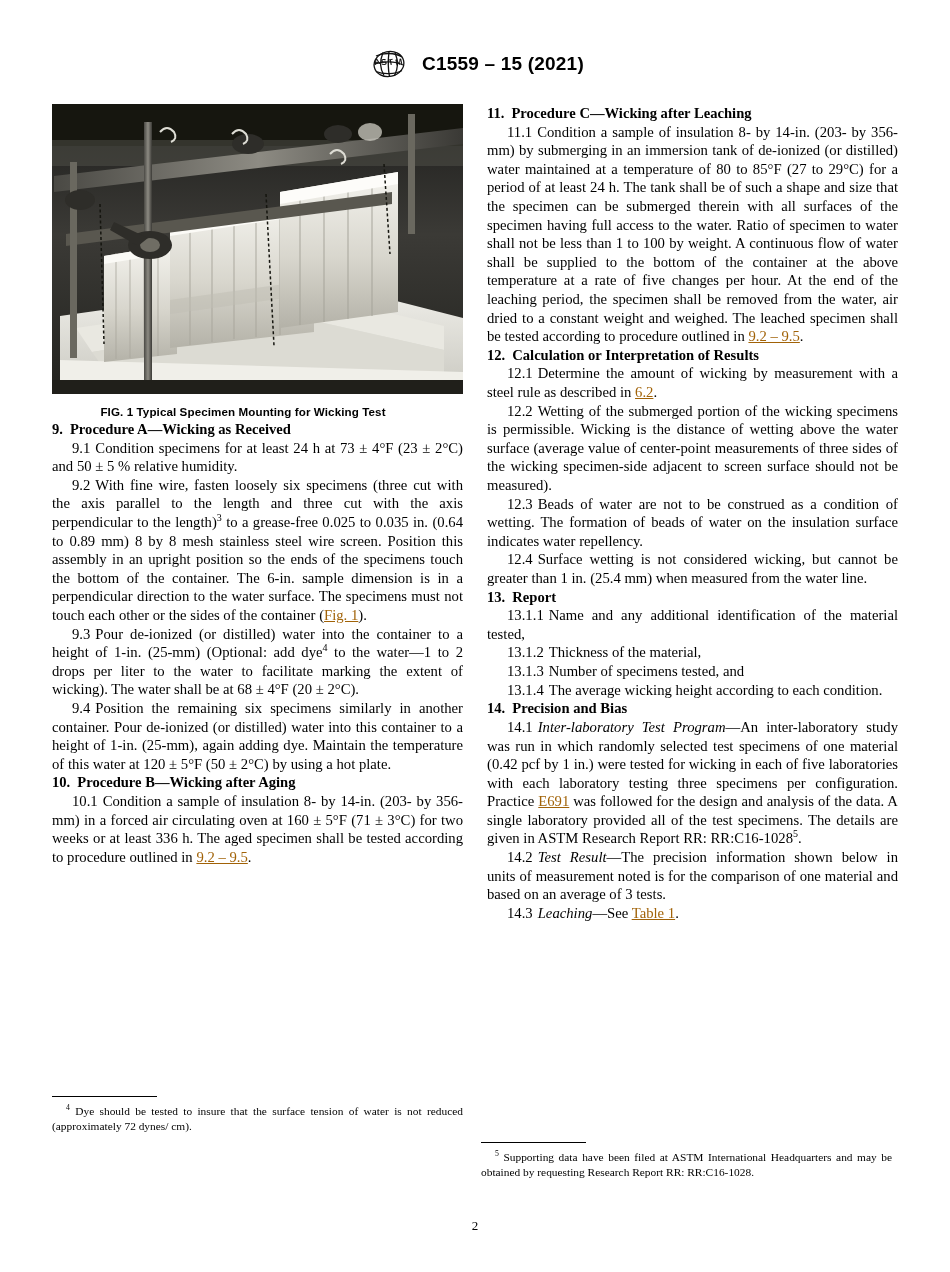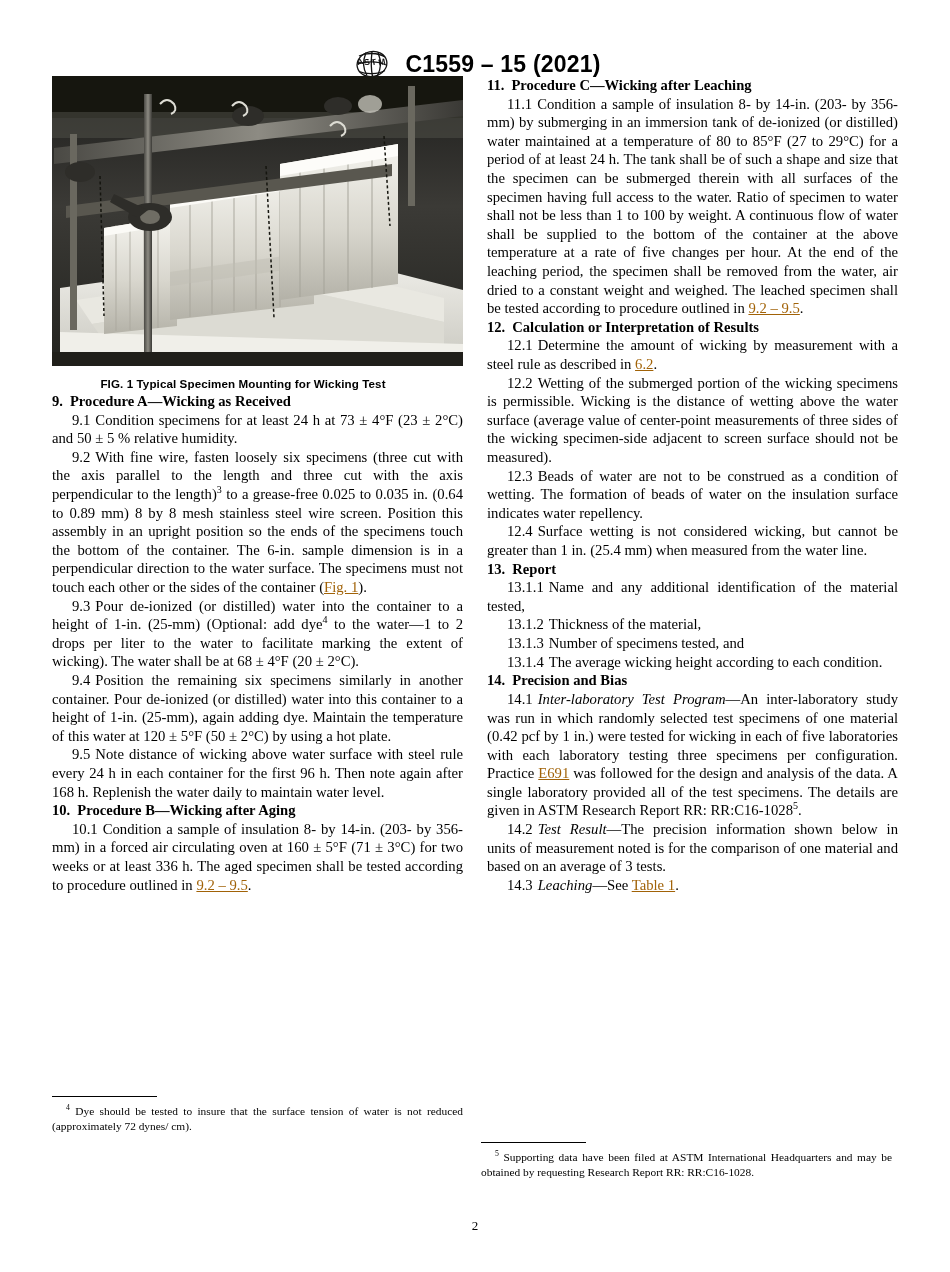--- a/index.html
+++ b/index.html
@@ -34,29 +34,29 @@
   }
   .astm-logo {
     width: 46px;
     height: 30px;
     margin-right: 10px;
     display: block;
   }
   .designation {
     font-family: "Liberation Sans", "DejaVu Sans", sans-serif;
     font-weight: bold;
-    font-size: 23px;
+    font-size: 19px;
     letter-spacing: 0.2px;
     white-space: nowrap;
   }
 
   
   .col {
     position: absolute;
-    top: 76px;
+    top: 104px;
     width: 411px;
   }
   .col-left  { left: 52px; }
   .col-right { left: 487px; }
 
   
   .figure-box {
     width: 382px;
     margin: 0 0 2px 0;
   }
@@ -281,23 +281,20 @@
     </p>
 
     <p class="para gap-para">
       <span class="para-num">9.3</span><span>Pour de-ionized (or distilled) water into the container to a height of 1-in. (25-mm) (Optional: add dye</span><sup class="fn">4</sup><span> to the water—1 to 2 drops per liter to the water to facilitate marking the extent of wicking). The water shall be at 68 ± 4°F (20 ± 2°C).</span>
     </p>
 
     <p class="para gap-para">
       <span class="para-num">9.4</span><span>Position the remaining six specimens similarly in another container. Pour de-ionized (or distilled) water into this container to a height of 1-in. (25-mm), again adding dye. Maintain the temperature of this water at 120 ± 5°F (50 ± 2°C) by using a hot plate.</span>
     </p>
 
-    <p class="para gap-para">
-      <span class="para-num">9.5</span><span>Note distance of wicking above water surface with steel rule every 24 h in each container for the first 96 h. Then note again after 168 h. Replenish the water daily to maintain water level.</span>
-    </p>
 
     <h2 class="section-head gap-head">
       <span class="head-num">10.</span><span>Procedure B—Wicking after Aging</span>
     </h2>
 
     <p class="para gap-para">
       <span class="para-num">10.1</span><span>Condition a sample of insulation 8- by 14-in. (203- by 356-mm) in a forced air circulating oven at 160 ± 5°F (71 ± 3°C) for two weeks or at least 336 h. The aged specimen shall be tested according to procedure outlined in </span><a class="xref" href="#">9.2 – 9.5</a><span>.</span>
     </p>
   </div>
 

